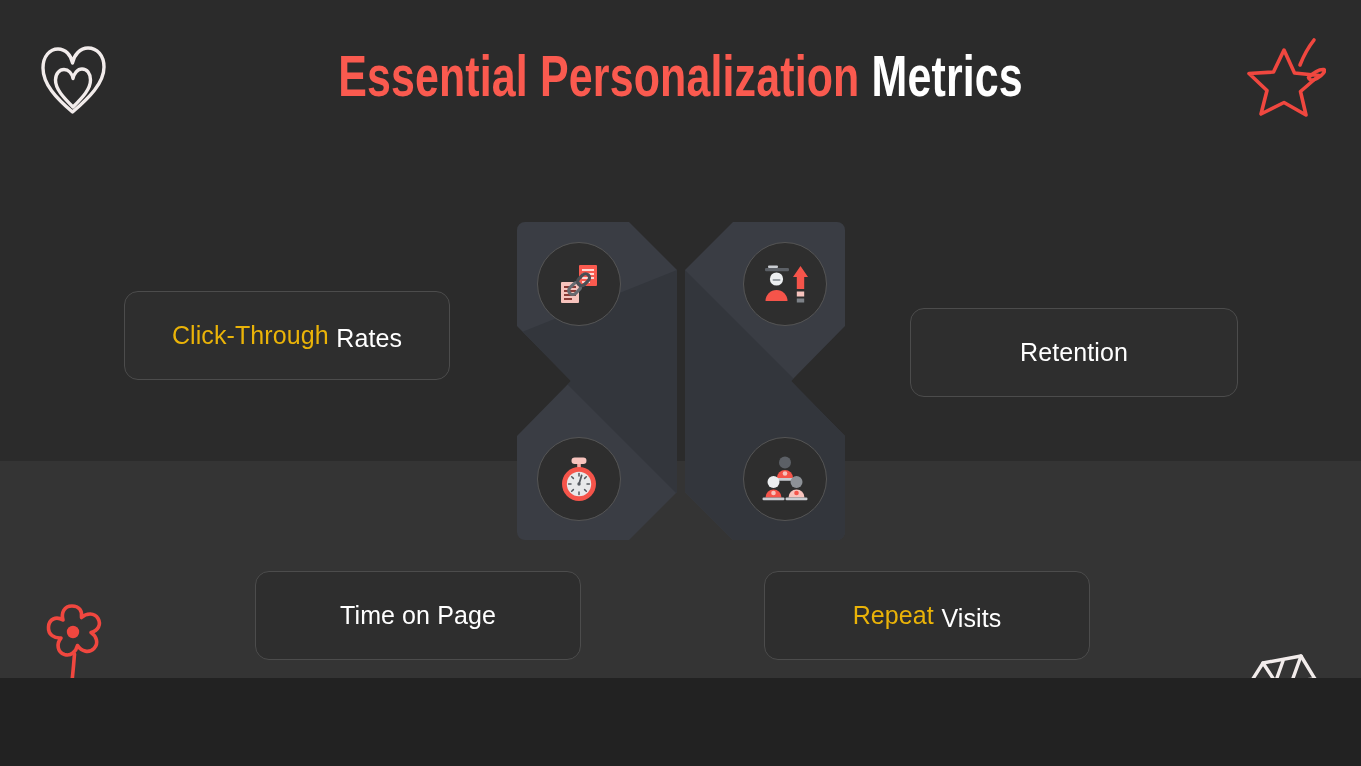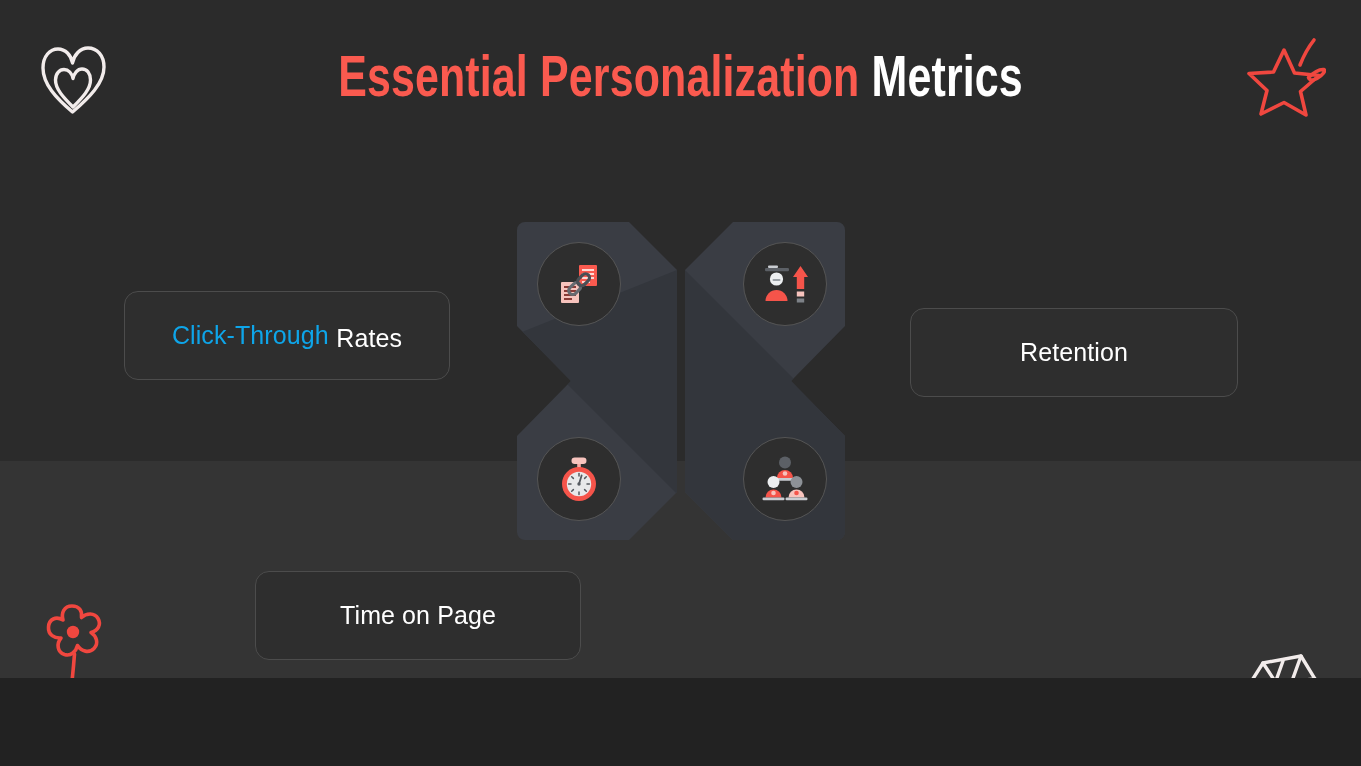--- a/index.html
+++ b/index.html
@@ -41,21 +41,21 @@
   #bub-top{left:537px;top:437px;}
   #bub-rep{left:743px;top:437px;}
 
   
   .card{
     position:absolute;box-sizing:border-box;
     background:#2e2e2e;border:1px solid #4c4c4c;border-radius:14px;
     display:flex;align-items:center;justify-content:center;
     font-size:25px;letter-spacing:.1px;color:#ffffff;white-space:nowrap;
   }
-  .card .accent{color:#0ea5e9;text-align:right;}
+  .card .accent{color:#eab308;text-align:right;}
   .card .plain{color:#ffffff;}
   .card .accent + .plain{margin-left:.30em;margin-top:6px;}
 
   #card-ctr{left:124px;top:291px;width:326px;height:89px;}
   #card-ret{left:910px;top:291px;width:328px;height:89px;margin-top:17px;}
   #card-top{left:255px;top:571px;width:326px;height:89px;}
   #card-rep{left:764px;top:571px;width:326px;height:89px;}
 </style>
 </head>
 <body>
@@ -227,14 +227,18 @@
   </div>
 
   <div class="card" id="card-ret">
     <span class="plain">Retention</span>
   </div>
 
   <div class="card" id="card-top">
     <span class="plain">Time on Page</span>
   </div>
 
+  <div class="card" id="card-rep">
+    <span class="accent">Repeat</span>
+    <span class="plain">Visits</span>
+  </div>
 
 </div>
 
 </body></html>

